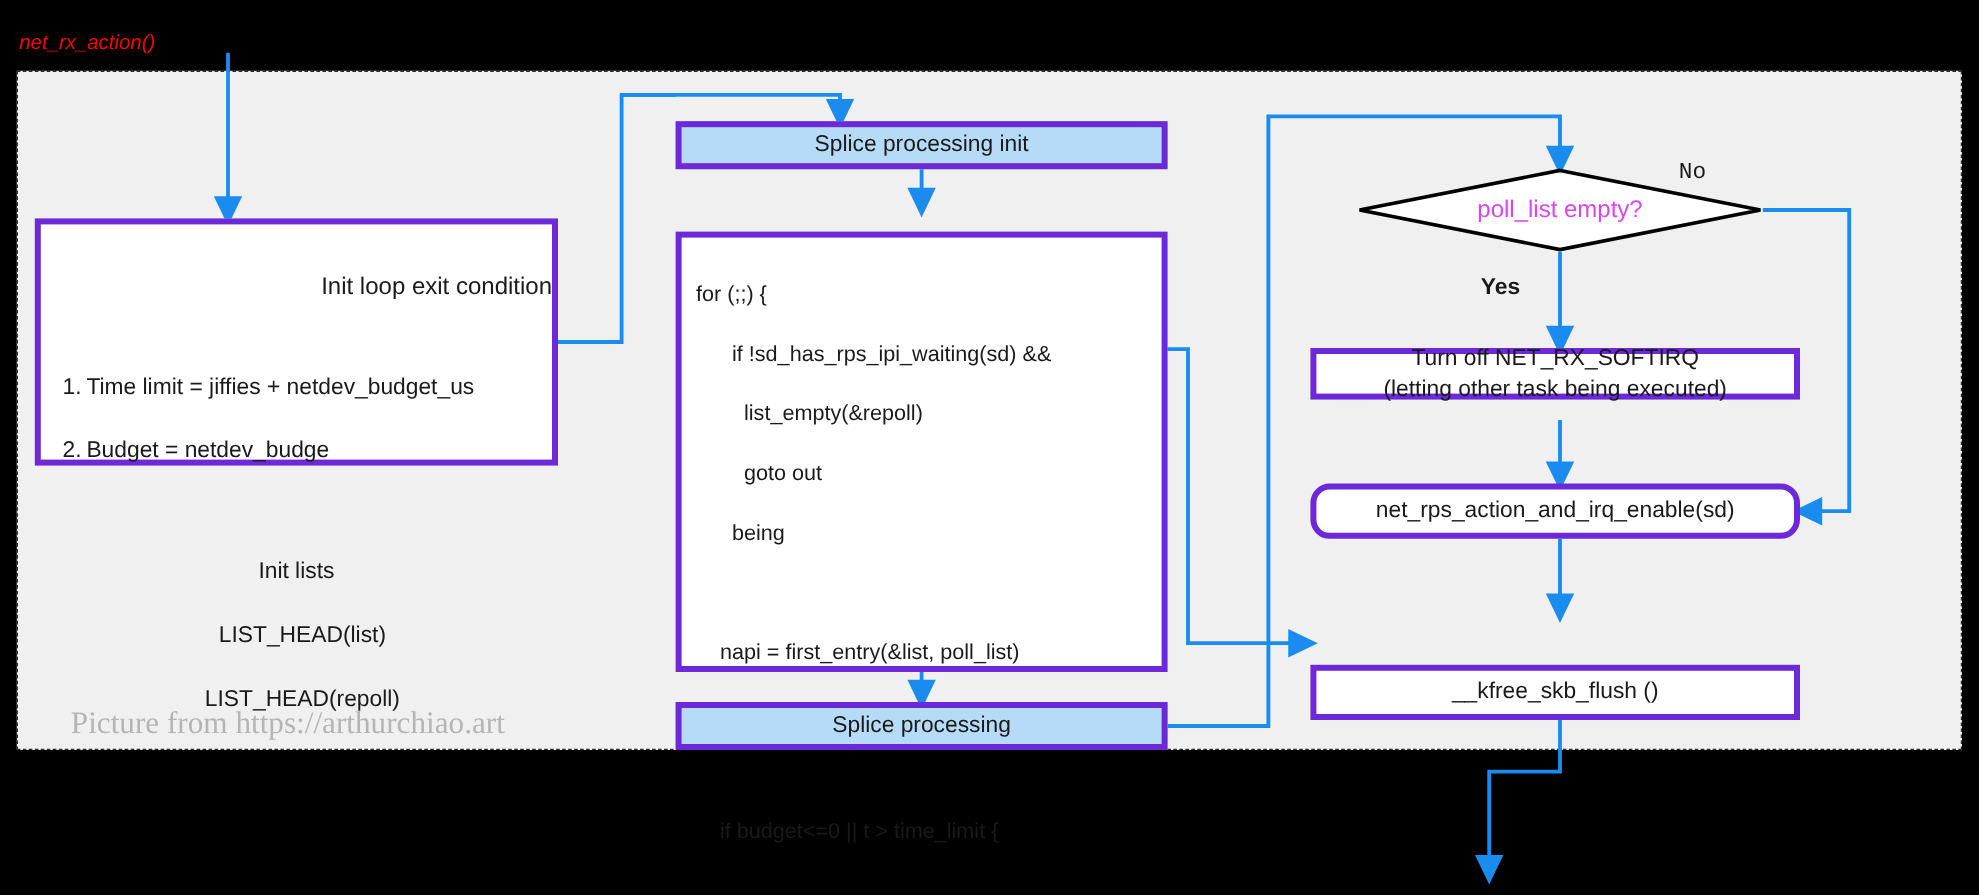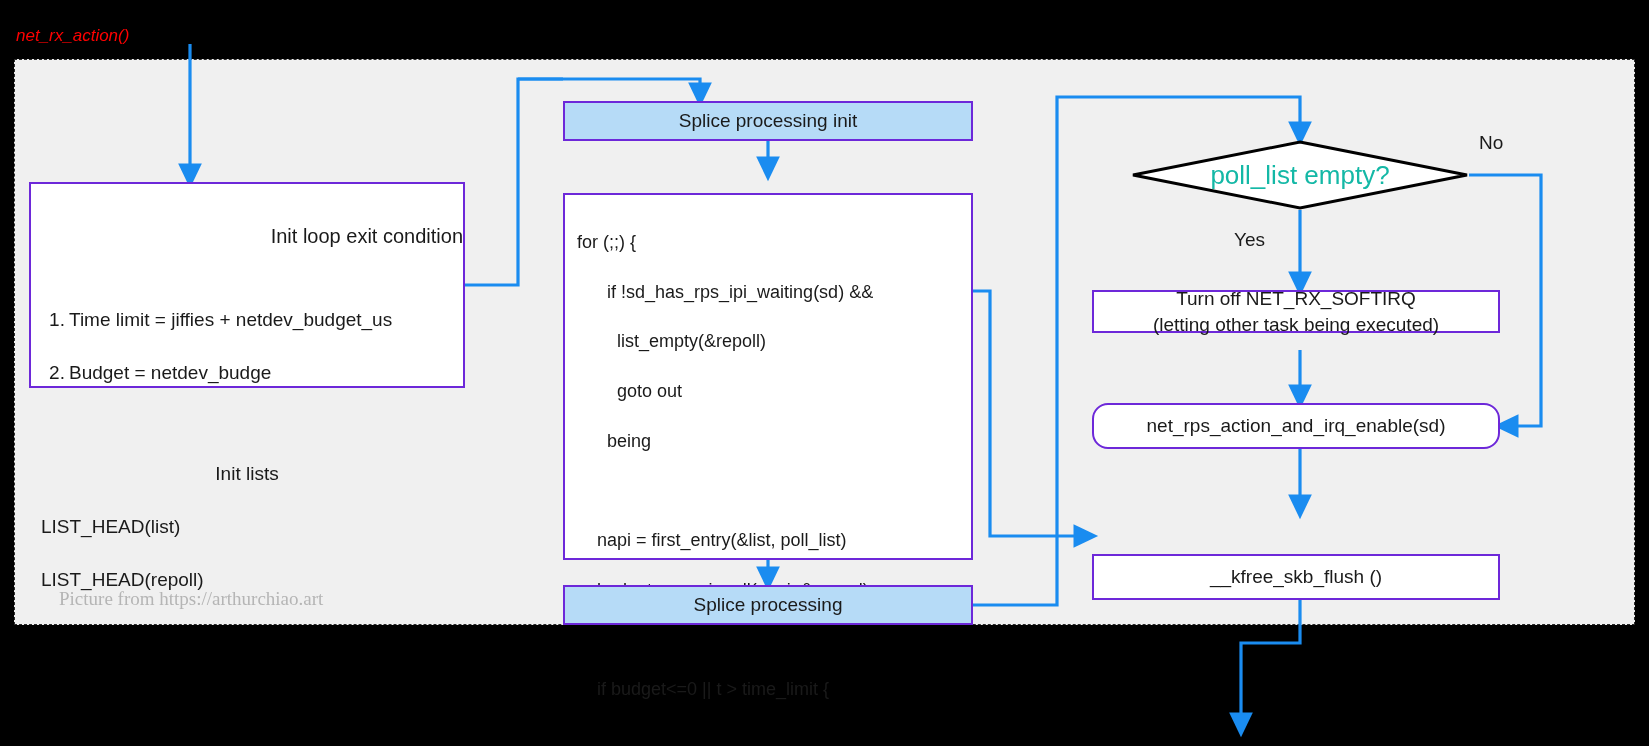--- a/index.html
+++ b/index.html
@@ -23,21 +23,21 @@
     height: 566px;
     background: #f0f0f0;
     border: 1px dashed #2b2b2b;
     box-sizing: border-box;
   }
 
   
   .node {
     position: absolute;
     box-sizing: border-box;
-    border: 2px solid #6d28d9;
+    border: 5px solid #6d28d9;
     background: #ffffff;
     color: #1a1a1a;
     font-size: 19px;
     line-height: 1.32;
     display: flex;
     align-items: center;
     justify-content: center;
     text-align: center;
     white-space: pre-line;
   }
@@ -73,21 +73,21 @@
     width: 38px;
     padding-left: 14px;
     box-sizing: border-box;
   }
   #init-lists-title {
     text-align: center;
     font-size: 19px;
     margin-top: 26px;
   }
   .init-plain {
-    text-align: left;
+    text-align: center;
     padding-left: 10px;
     font-size: 19px;
     margin-top: 3px;
   }
 
   
   #code-box {
     left: 563px;
     top: 175px;
     width: 410px;
@@ -133,22 +133,22 @@
   #diamond-shape {
     position: absolute;
     inset: 0;
   }
   #diamond-label {
     position: absolute;
     inset: 0;
     display: flex;
     align-items: center;
     justify-content: center;
-    font-size: 26px;
-    color: #14b8a6;
+    font-size: 20px;
+    color: #d946ef;
   }
   #softirq-box {
     left: 1092px;
     top: 290px;
     width: 408px;
     height: 43px;
   }
   #rps-box {
     left: 1092px;
     top: 403px;
@@ -164,39 +164,39 @@
     margin-top: 41px;
   }
 
   
   .edge-label {
     position: absolute;
     font-size: 19px;
     color: #1a1a1a;
     white-space: nowrap;
   }
-  #label-no  { left: 1479px; top: 132px; }
-  #label-yes { left: 1234px; top: 229px; }
+  #label-no  { left: 1399px; top: 132px; font-family: Liberation Mono, monospace; }
+  #label-yes { left: 1234px; top: 229px; font-weight: bold; }
 
   #fn-label {
     position: absolute;
     left: 16px;
     top: 26px;
     font-size: 17px;
     font-style: italic;
     font-weight: normal;
     color: #ff0000;
     white-space: nowrap;
   }
   #watermark {
     position: absolute;
     left: 59px;
     top: 588px;
     font-family: "Liberation Serif", serif;
-    font-size: 19px;
+    font-size: 26px;
     color: #b5b5b5;
     white-space: nowrap;
   }
 
   
   #edges {
     position: absolute;
     left: 0;
     top: 0;
     width: 1649px;

